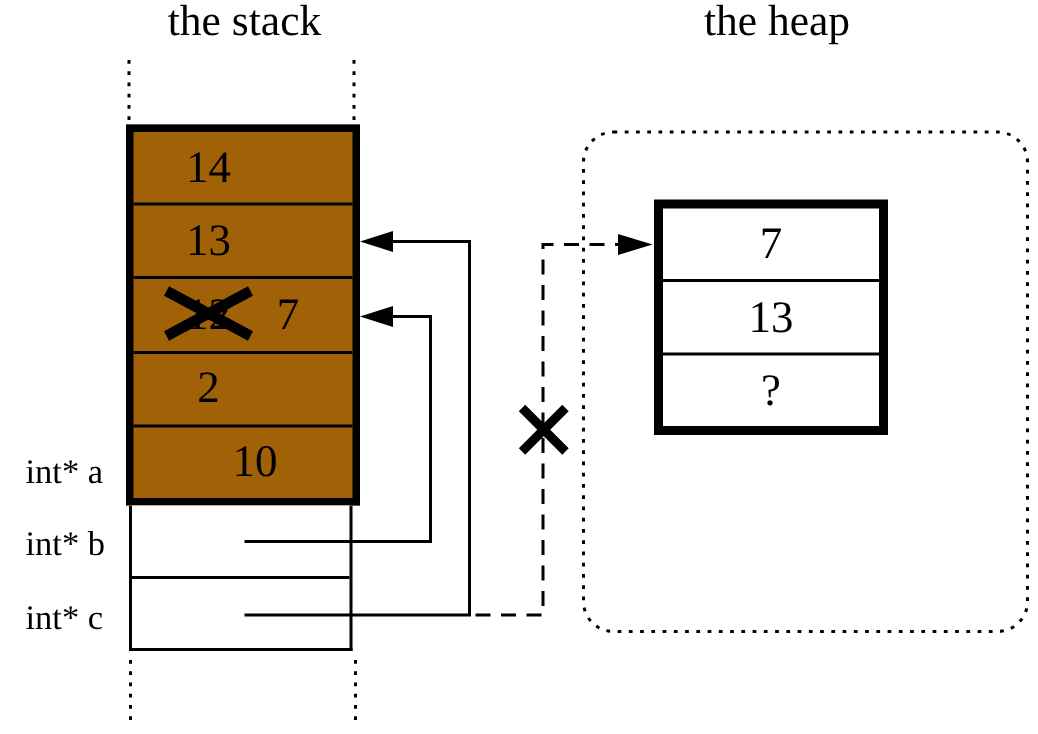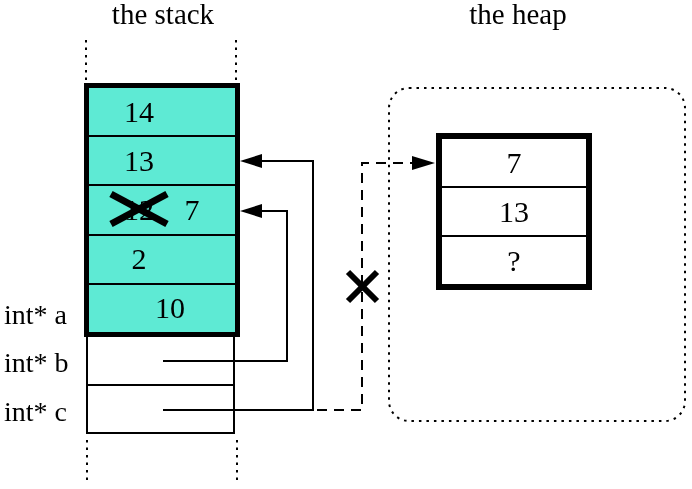--- a/index.html
+++ b/index.html
@@ -7,36 +7,36 @@
   .canvas {
     position:relative; width:692px; height:489px; background:#ffffff;
     color:#000; font-family:"Liberation Serif","DejaVu Serif",serif; overflow:hidden;
   }
   .title { position:absolute; width:220px; text-align:center; font-size:29px; line-height:33px; }
   .stack-title { left:53px; top:-2px; }
   .heap-title  { left:408px; top:-2px; }
 
   .stack-frame {
     position:absolute; left:84px; top:83px; width:156px; height:254px;
-    border:5px solid #000; background:#5eead4; display:flex; flex-direction:column;
+    border:5px solid #000; background:#a16207; display:flex; flex-direction:column;
   }
   .srow { flex:1; position:relative; display:flex; align-items:center; border-bottom:2px solid #000; }
   .srow:last-child { border-bottom:none;margin-left:31px; }
   .num { display:block; width:100px; text-align:center; font-size:30px; }
   .new-val { position:absolute; left:88px; top:50%; transform:translateY(-50%);
              width:30px; text-align:center; font-size:30px; }
 
   .pointer-cells {
     position:absolute; left:86px; top:337px; width:149px; height:97px;
     border:2px solid #000; border-top:none; background:#fff;
   }
   .pcell      { height:49px; border-bottom:2px solid #000; }
   .pcell.last { height:46px; border-bottom:none; }
 
-  .var-label { position:absolute; left:4px; font-size:28px; line-height:30px; white-space:pre; }
+  .var-label { position:absolute; left:17px; font-size:23px; line-height:30px; white-space:pre; }
   .lbl-a { top:300px; } .lbl-b { top:348px; } .lbl-c { top:397px; }
 
   .heap-box {
     position:absolute; left:436px; top:133px; width:156px; height:157px;
     border:6px solid #000; background:#fff; display:flex; flex-direction:column;
   }
   .hrow { flex:1; display:flex; align-items:center; justify-content:center;
           font-size:30px; border-bottom:2px solid #000; }
   .hrow:last-child { border-bottom:none; }
 

